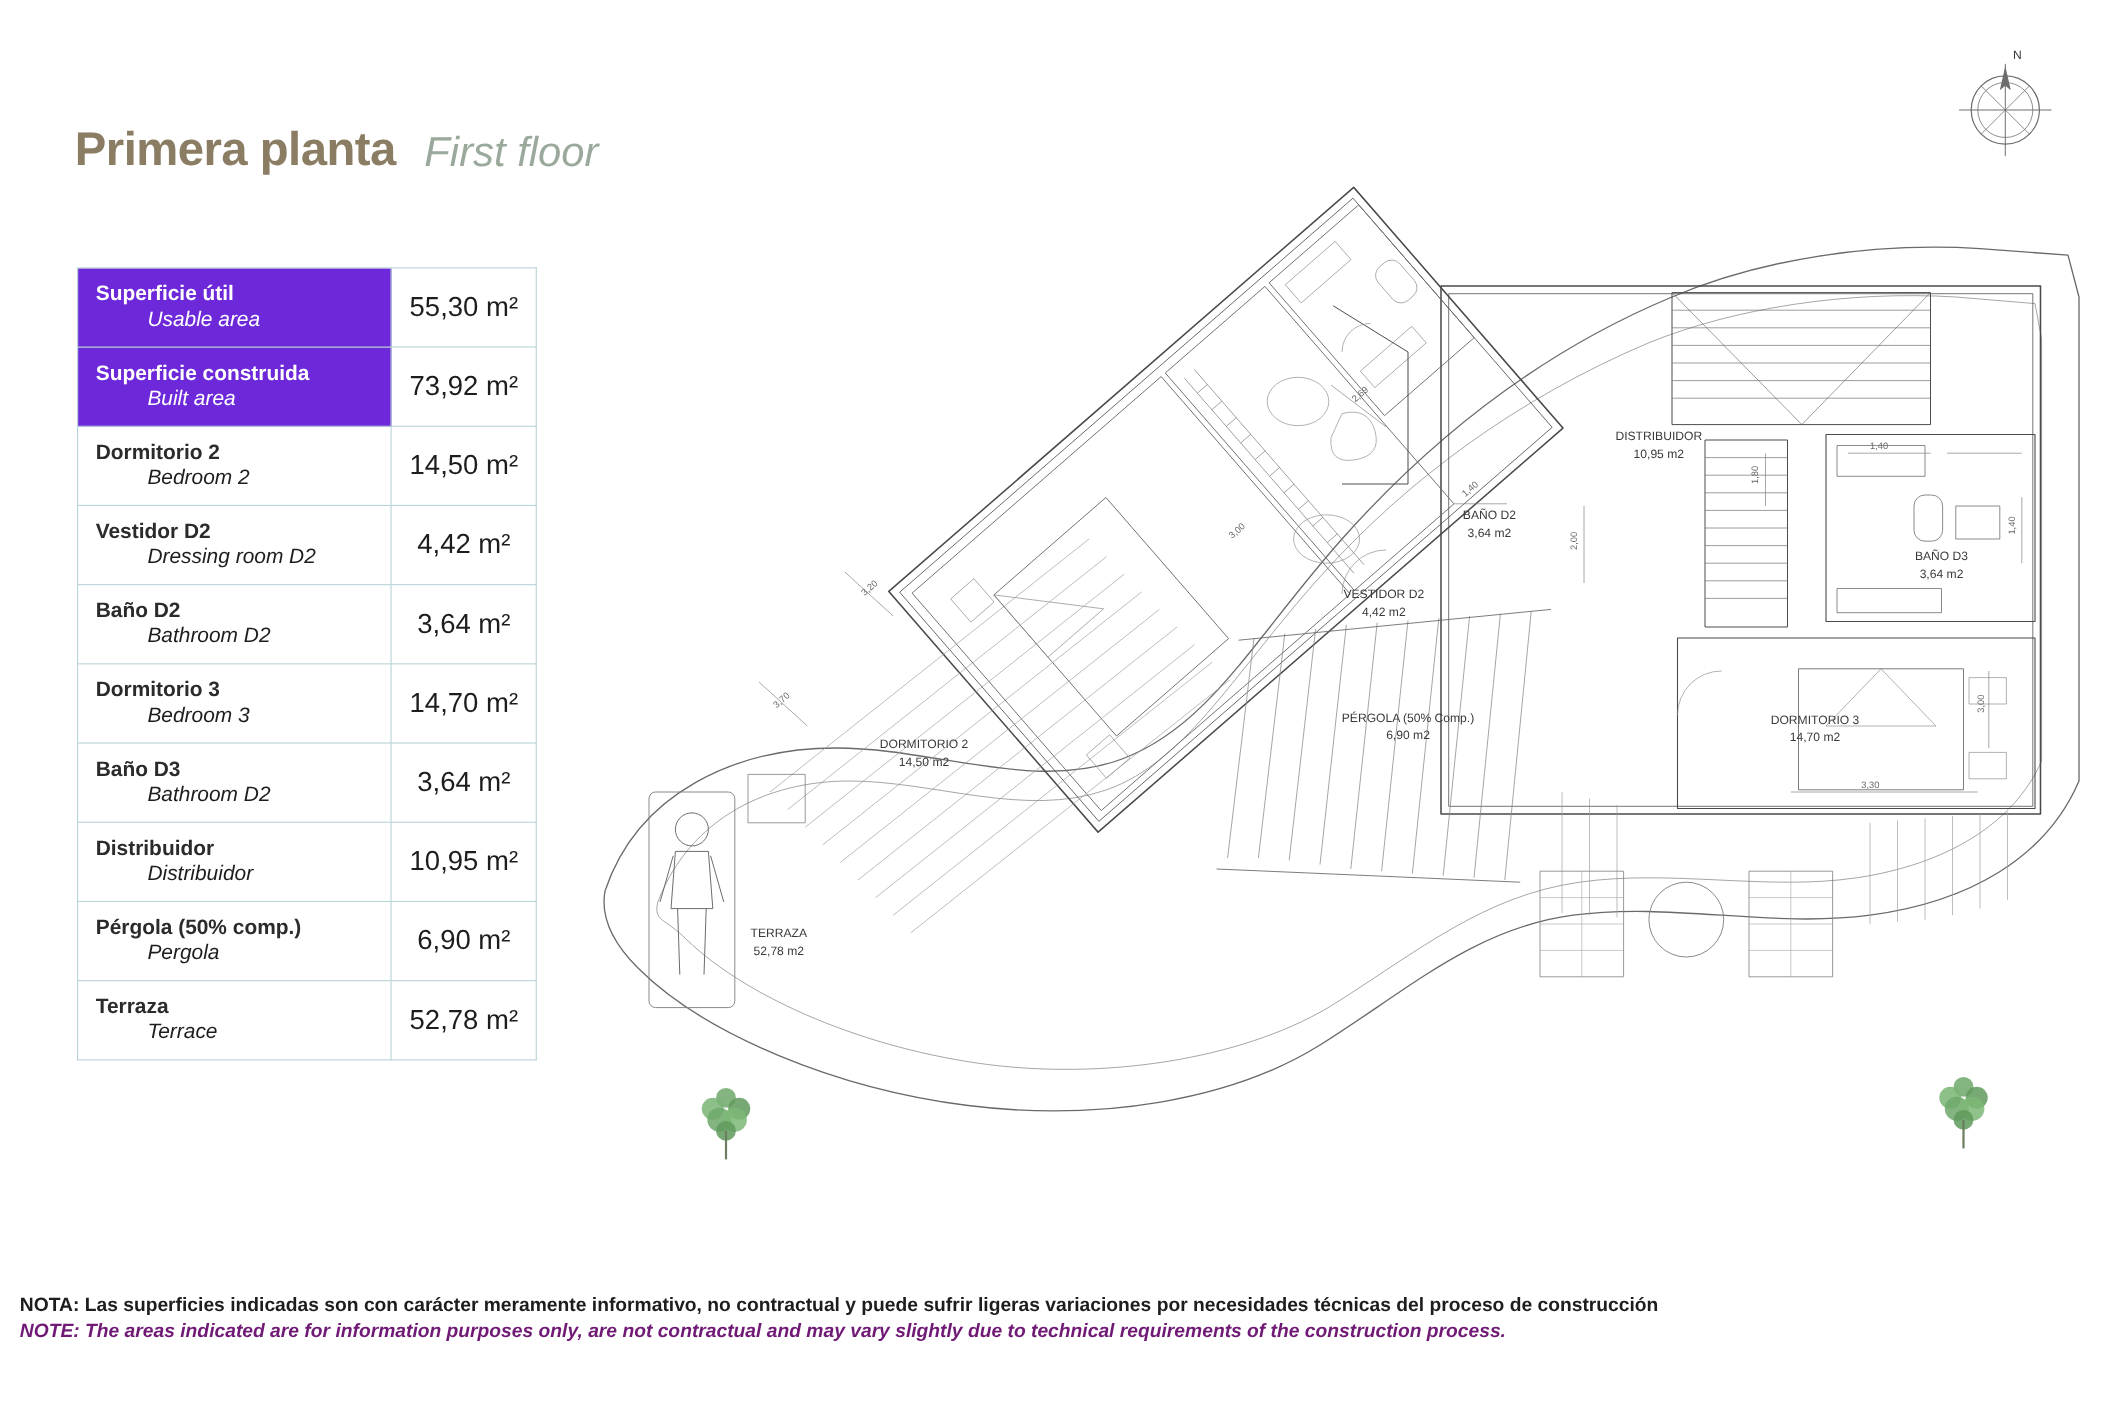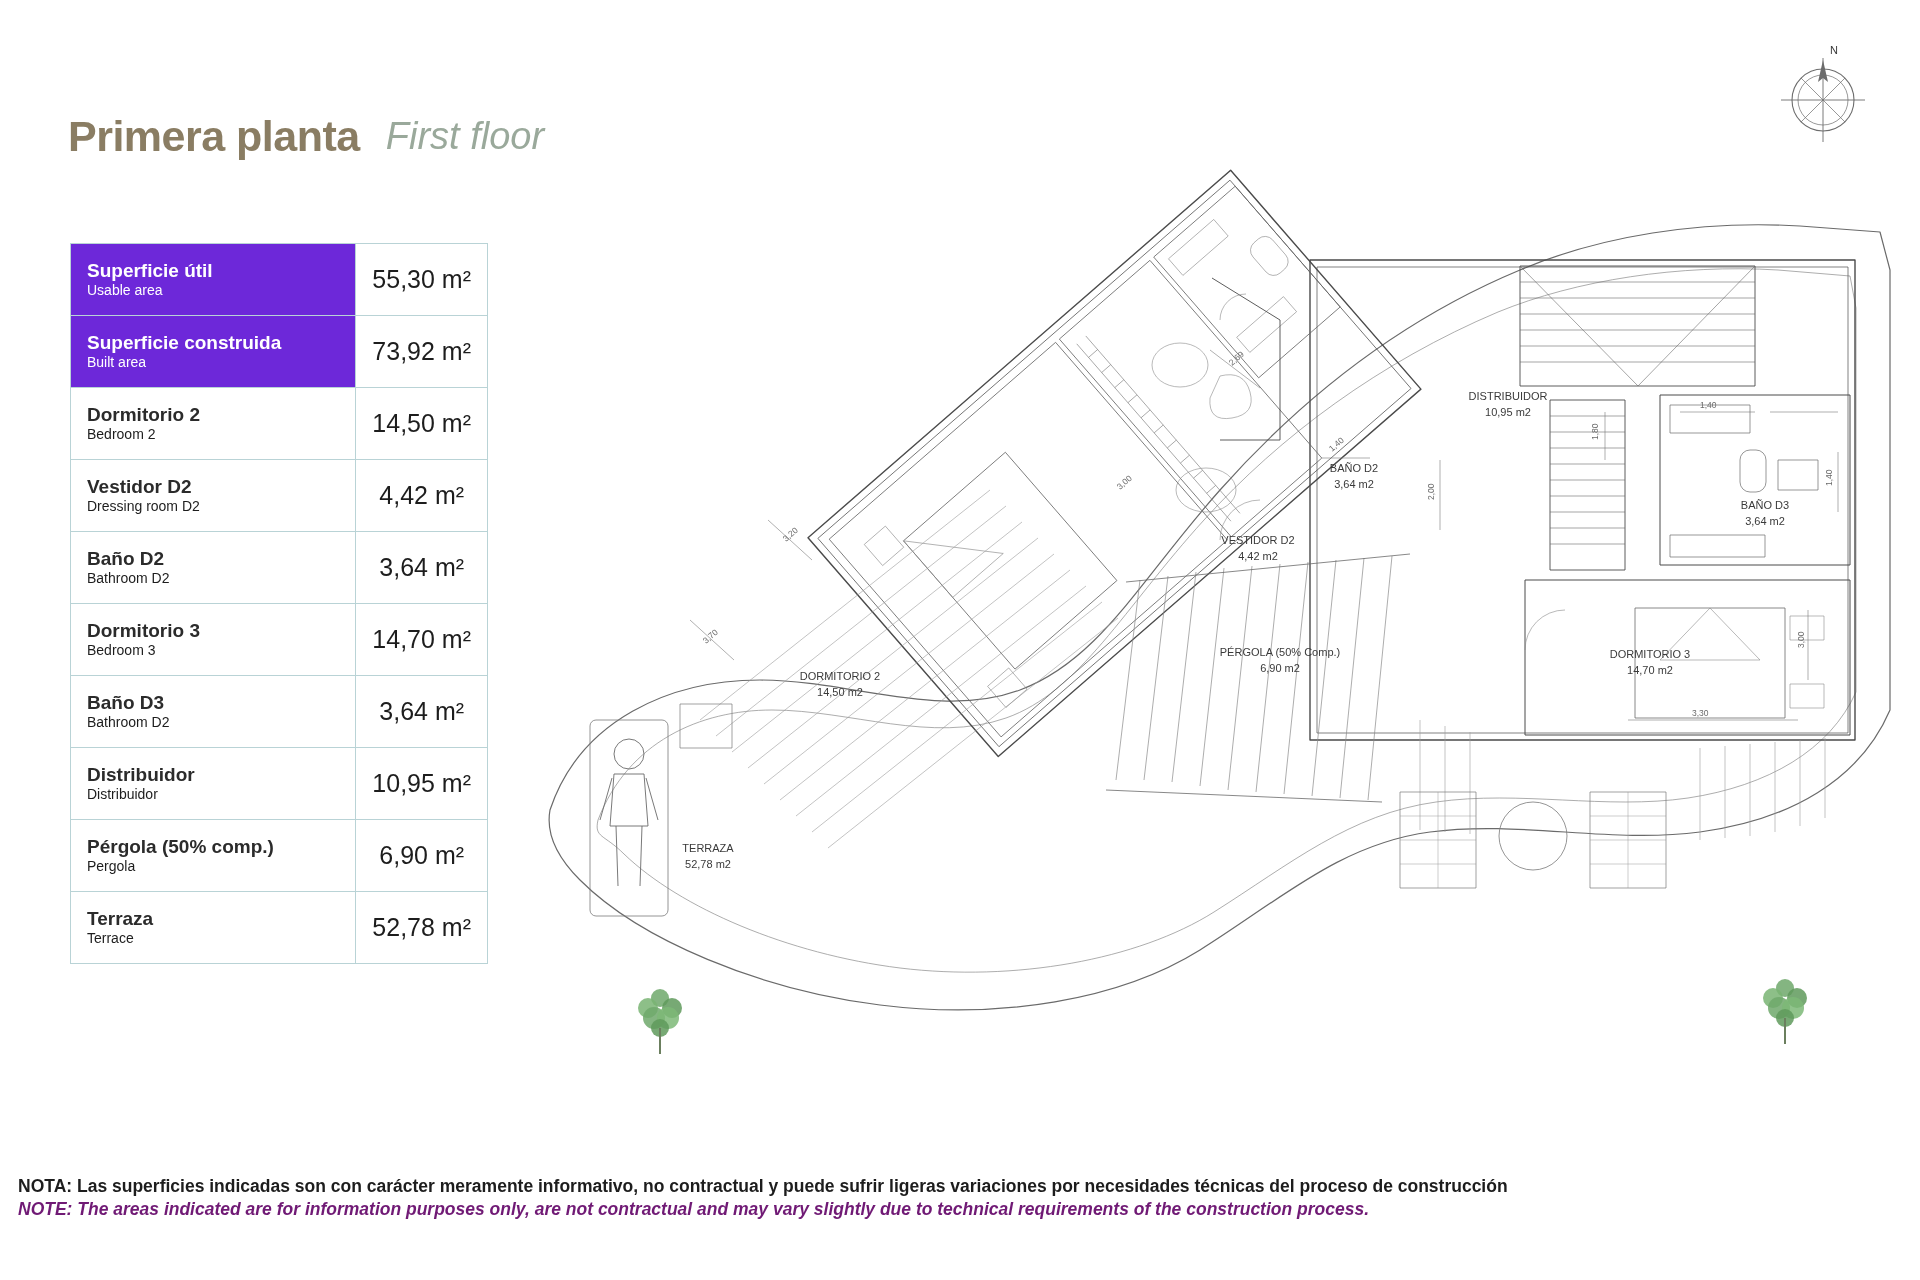--- a/index.html
+++ b/index.html
@@ -15,21 +15,21 @@
     color: #2b2b2b;
     overflow: hidden;
   }
 
   
   #title-block {
     position: absolute;
     left: 68px;
     top: 112px;
     display: flex;
-    align-items: center;
+    align-items: flex-end;
     gap: 26px;
   }
   #title-es {
     font-size: 43px;
     font-weight: bold;
     color: #8a7d63;
     letter-spacing: -0.5px;
   }
   #title-en {
     font-size: 38px;
@@ -61,23 +61,25 @@
     font-size: 25px;
     color: #1d1d1d;
     white-space: nowrap;
   }
   .lbl-es {
     font-size: 19px;
     font-weight: bold;
     line-height: 1.18;
   }
   .lbl-en {
-    font-size: 14px;
+    font-size: 19px;
+    font-style: italic;
     line-height: 1.18;
     color: #1d1d1d;
+    margin-left: 47px;
   }
   #areas-table tr.highlight td.label {
     background: #6d28d9;
   }
   #areas-table tr.highlight td.label .lbl-es,
   #areas-table tr.highlight td.label .lbl-en {
     color: #ffffff;
   }
 
   

